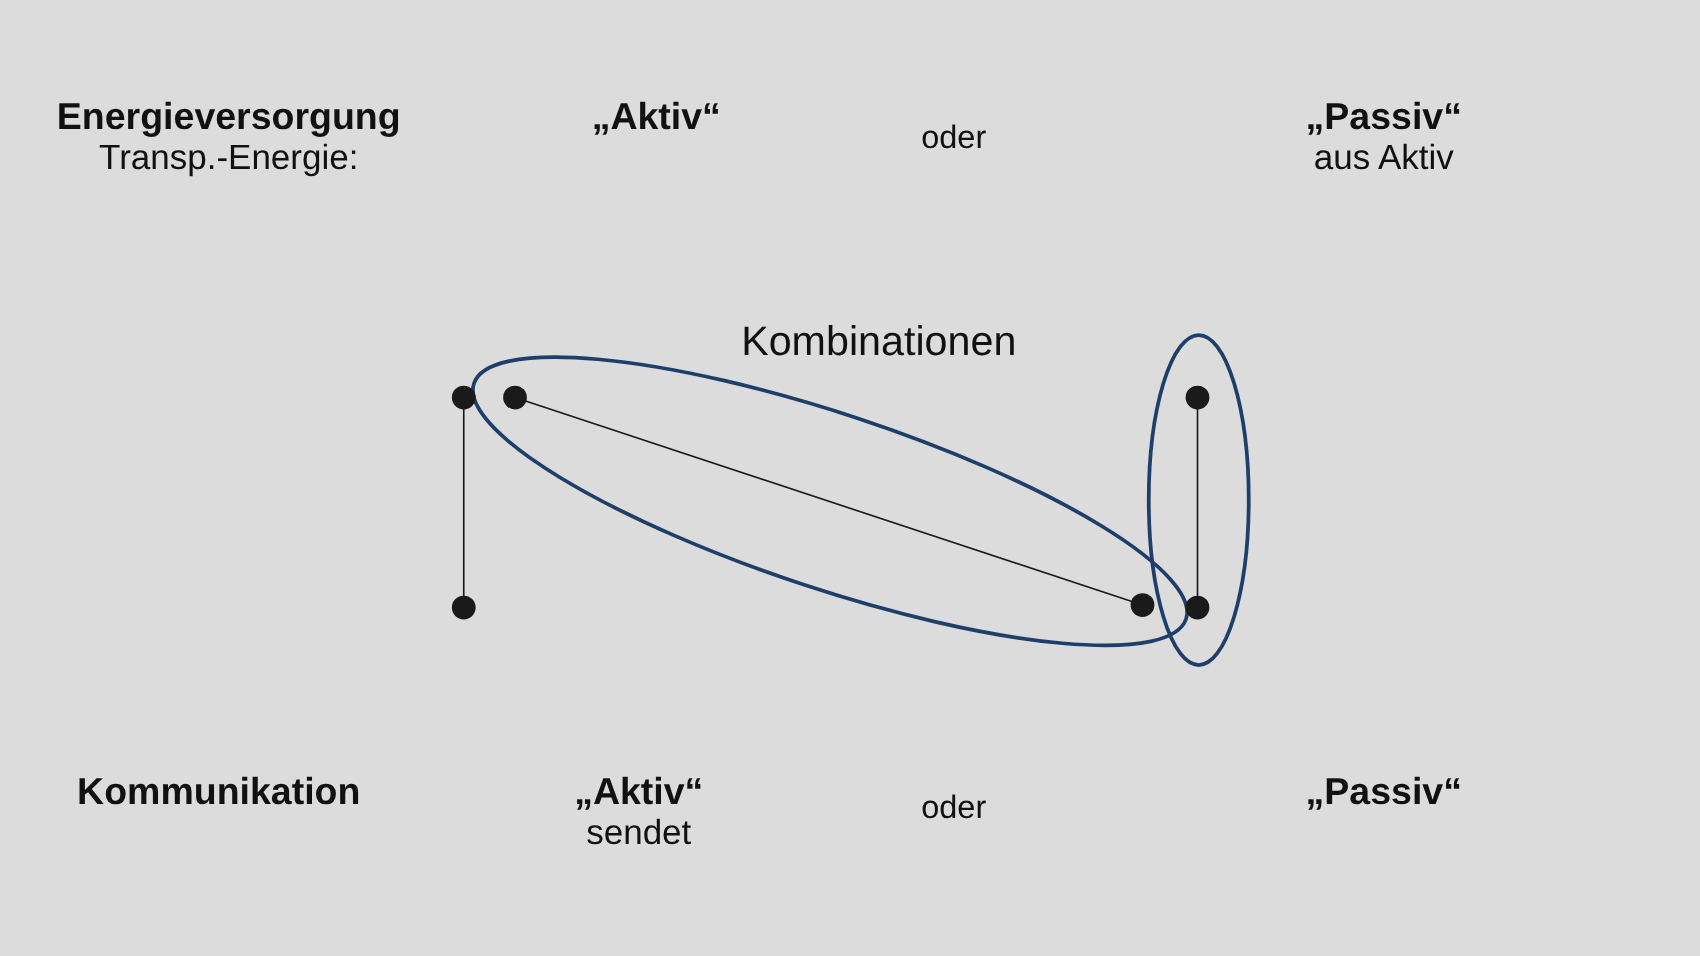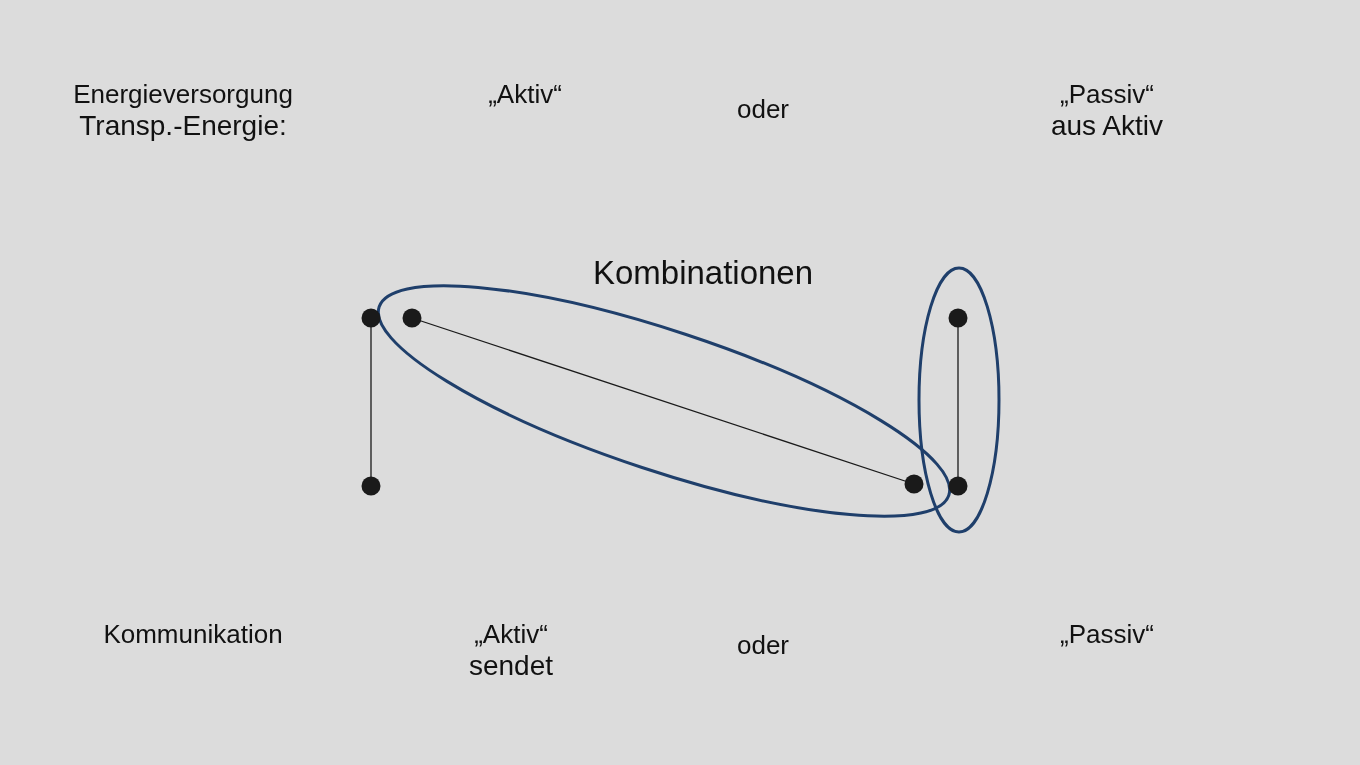--- a/index.html
+++ b/index.html
@@ -1,19 +1,19 @@
 <!DOCTYPE html>
 <html><head>
 <meta charset="utf-8">
 <style>
   html, body { margin:0; padding:0; }
   body { width:1360px; height:765px; background:#dcdcdc; position:relative; overflow:hidden;
          font-family:"Liberation Sans", "DejaVu Sans", sans-serif; color:#111; }
   .block { position:absolute; text-align:center; transform:translateX(-50%); white-space:nowrap; line-height:32px; }
-  .title { font-weight:normal; font-size:26px; }
+  .title { font-weight:bold; font-size:30px; }
   .sub { font-size:28px; }
   .oder { position:absolute; font-size:26px; transform:translateX(-50%); }
   .center-title { position:absolute; font-size:33px; transform:translateX(-50%); }
   svg { position:absolute; left:0; top:0; }
 </style>
 </head>
 <body>
 
 <div class="block" style="left:183px; top:78px;">
   <div class="title">Energieversorgung</div>
@@ -37,21 +37,21 @@
   <ellipse cx="664" cy="401" rx="300" ry="70" transform="rotate(18.3 664 401)" fill="none" stroke="#1f3f6b" stroke-width="3"></ellipse>
   <ellipse cx="959" cy="400" rx="40" ry="132" fill="none" stroke="#1f3f6b" stroke-width="3"></ellipse>
   <circle cx="371" cy="318" r="9.5" fill="#1a1a1a"></circle>
   <circle cx="412" cy="318" r="9.5" fill="#1a1a1a"></circle>
   <circle cx="958" cy="318" r="9.5" fill="#1a1a1a"></circle>
   <circle cx="371" cy="486" r="9.5" fill="#1a1a1a"></circle>
   <circle cx="914" cy="484" r="9.5" fill="#1a1a1a"></circle>
   <circle cx="958" cy="486" r="9.5" fill="#1a1a1a"></circle>
 </svg>
 
-<div class="block" style="left:193px; top:618px;">
+<div class="block" style="left:175px; top:618px;">
   <div class="title">Kommunikation</div>
 </div>
 <div class="block" style="left:511px; top:618px;">
   <div class="title">„Aktiv“</div>
   <div class="sub">sendet</div>
 </div>
 <div class="oder" style="left:763px; top:630px;">oder</div>
 <div class="block" style="left:1107px; top:618px;">
   <div class="title">„Passiv“</div>
 </div>

